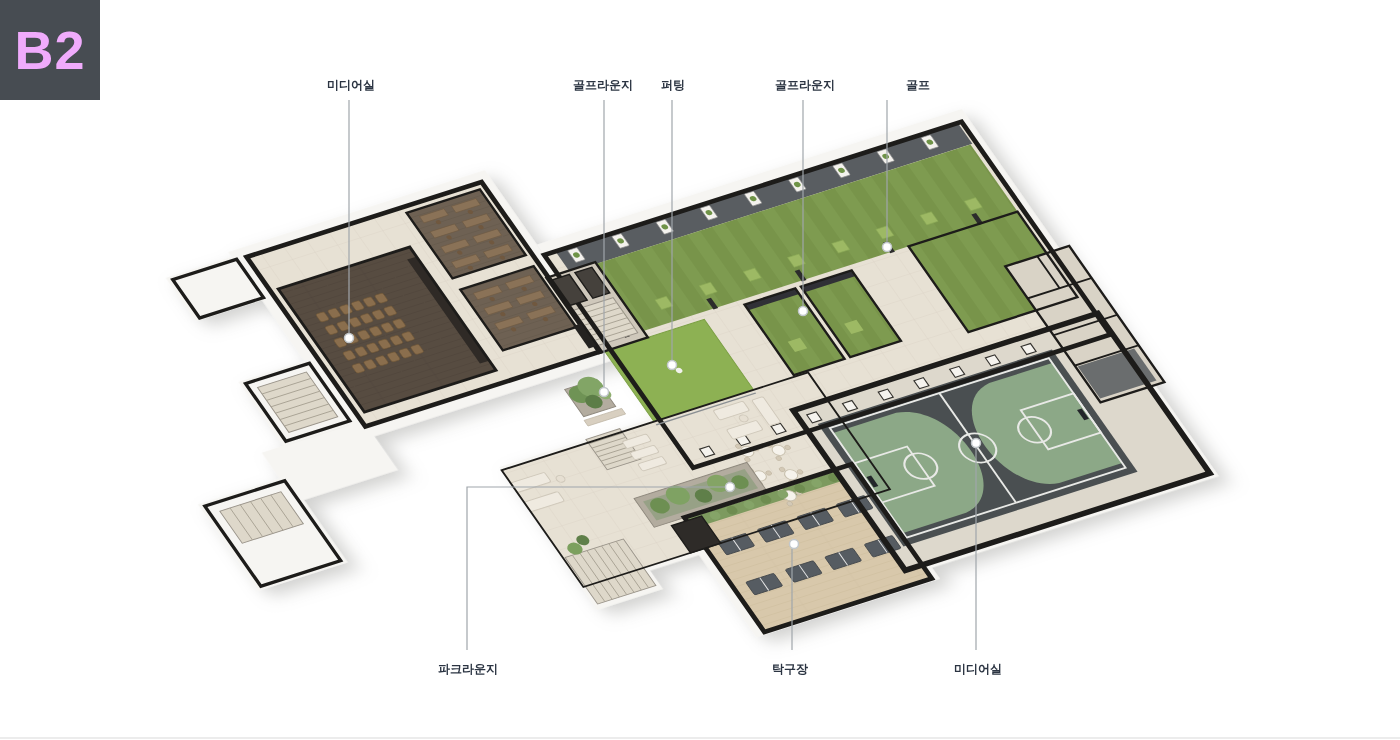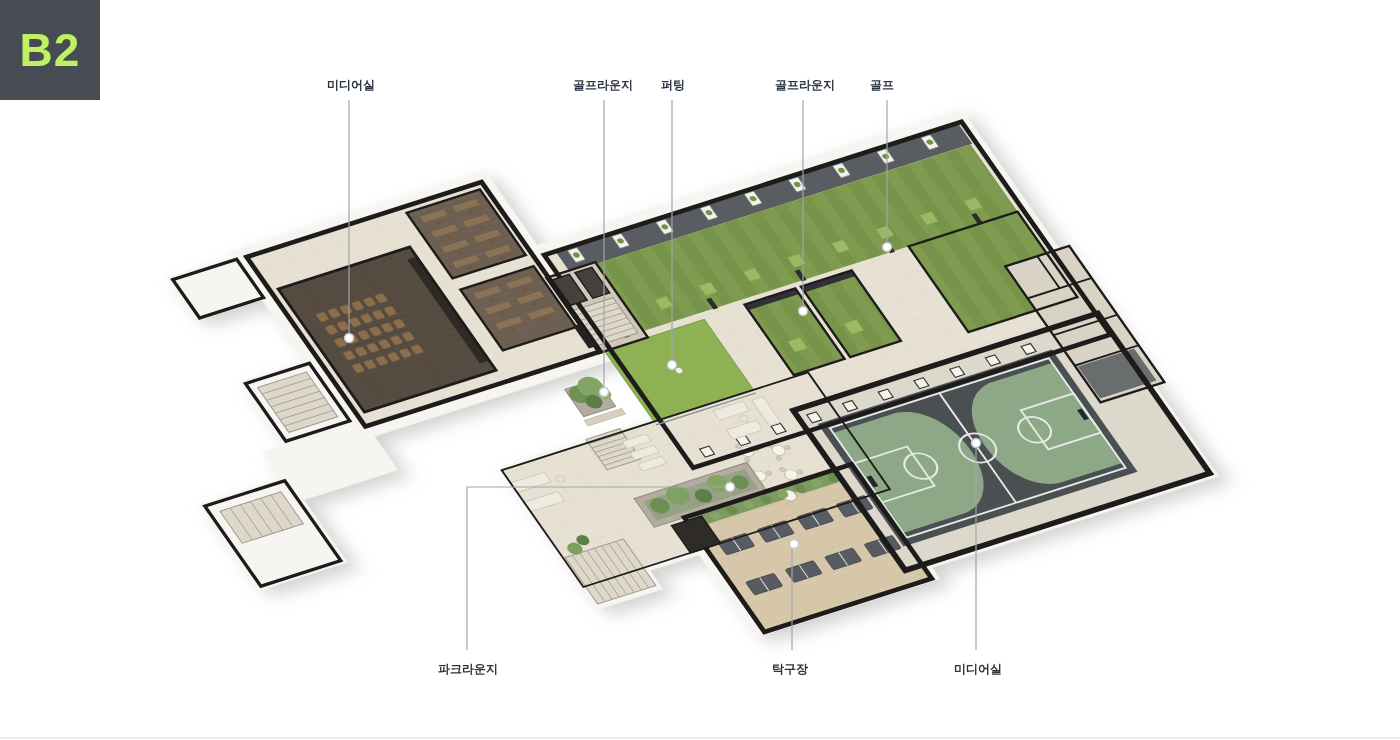--- a/index.html
+++ b/index.html
@@ -1,21 +1,21 @@
 <!DOCTYPE html>
 <html><head>
 <meta charset="utf-8">
 <style>
   html,body{margin:0;padding:0;background:#fff;}
   #stage{position:relative;width:1400px;height:740px;background:#ffffff;overflow:hidden;
          font-family:"Liberation Sans","DejaVu Sans",sans-serif;}
   #plan-svg{position:absolute;left:0;top:0;}
   .badge{position:absolute;left:0;top:0;width:100px;height:100px;display:flex;
-         align-items:center;justify-content:center;font-size:46px;font-weight:bold;
-         color:#bef264;letter-spacing:1px;}
+         align-items:center;justify-content:center;font-size:54px;font-weight:bold;
+         color:#f0abfc;letter-spacing:1px;}
   .callout{position:absolute;transform:translateX(-50%);white-space:nowrap;
            font-size:12px;font-weight:600;color:#2b3442;line-height:22px;}
   .bottom-rule{position:absolute;left:0;top:737px;width:1400px;height:2px;background:#ececec;}
 </style>
 </head>
 <body>
 
 <div id="stage">
 
 <svg id="plan-svg" width="1400" height="740" viewBox="0 0 1400 740">
@@ -383,19 +383,19 @@
     <circle cx="976" cy="443" r="4.5"></circle>
   </g>
 </svg>
 
 <div class="badge" style="background: rgb(71, 76, 82);">B2</div>
 
 <div class="callout" style="left:351px;top:74px;">미디어실</div>
 <div class="callout" style="left:603px;top:74px;text-align:right;">골프라운지</div>
 <div class="callout" style="left:673px;top:74px;">퍼팅</div>
 <div class="callout" style="left:805px;top:74px;">골프라운지</div>
-<div class="callout" style="left:882px;top:74px;">골프</div>
+<div class="callout" style="left:918px;top:74px;">골프</div>
 <div class="callout" style="left:468px;top:658px;text-align:right;">파크라운지</div>
 <div class="callout" style="left:790px;top:658px;">탁구장</div>
 <div class="callout" style="left:978px;top:658px;">미디어실</div>
 
 <div class="bottom-rule"></div>
 </div>
 
 </body></html>

